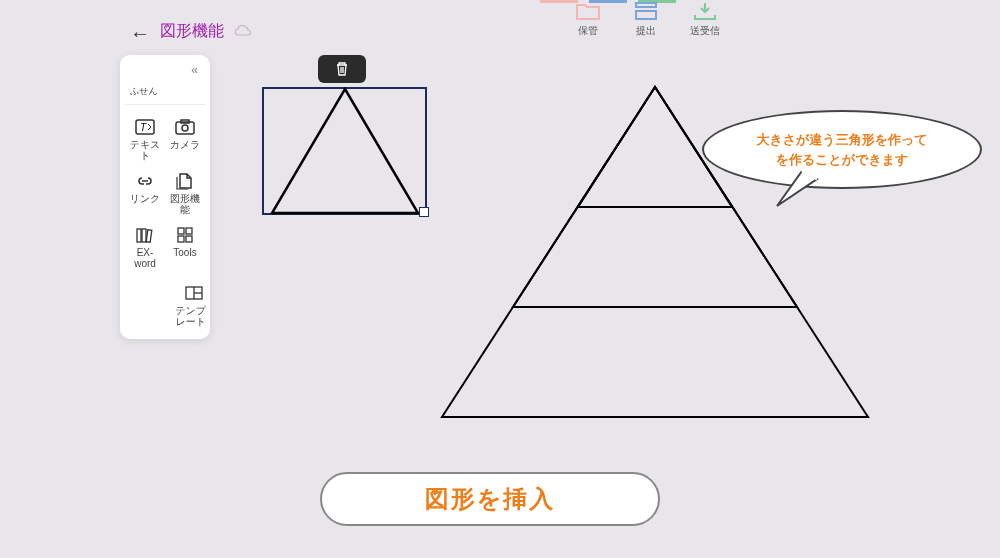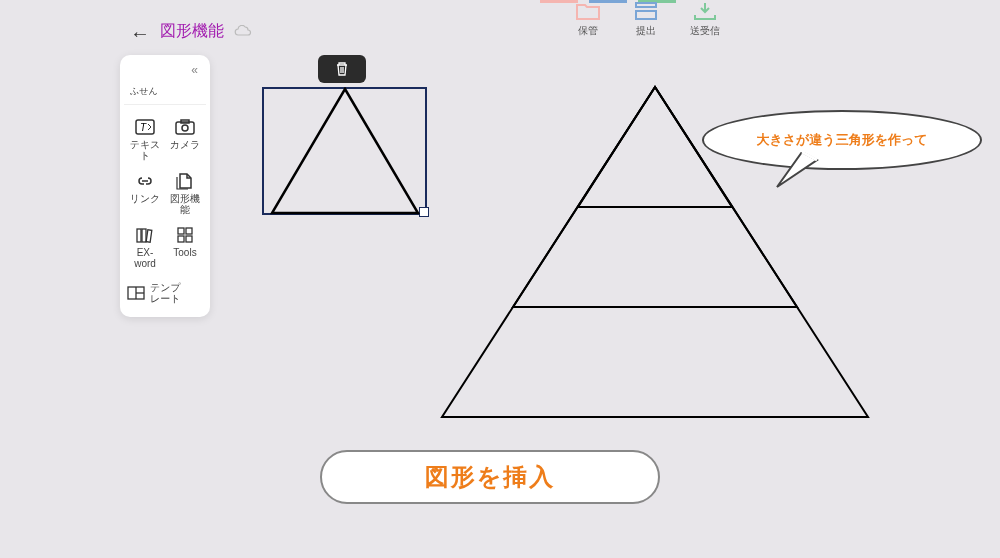--- a/index.html
+++ b/index.html
@@ -19,38 +19,38 @@
     .accent-2 { background: #7aa5d6; width: 38px; right: 373px; }
     .accent-3 { background: #7fc99b; width: 38px; right: 324px; }
     
     .toolbox { position: absolute; top: 55px; left: 120px; width: 90px; background: #fff; border-radius: 10px; box-shadow: 0 2px 8px rgba(0,0,0,0.1); padding: 8px 4px; }
     .collapse-btn { text-align: right; padding: 0 8px 4px; font-size: 12px; color: #888; cursor: pointer; }
     .section-label { font-size: 9px; color: #444; padding: 4px 6px 6px; border-bottom: 1px solid #eee; margin-bottom: 8px; }
     .tool-grid { display: grid; grid-template-columns: 1fr 1fr; gap: 2px; padding: 0 2px; margin-bottom: 6px; }
     .tool-item { display: flex; flex-direction: column; align-items: center; gap: 2px; padding: 4px 0; cursor: pointer; }
     .tool-icon { width: 24px; height: 20px; display: flex; align-items: center; justify-content: center; color: #333; }
     .tool-label { font-size: 10px; color: #444; text-align: center; line-height: 1.1; }
-    .tool-single { display: flex; flex-direction: row; align-items: flex-start; gap: 2px; padding: 4px 0; cursor: pointer; font-family: Liberation Mono, monospace; }
+    .tool-single { display: flex; flex-direction: column; align-items: flex-end; gap: 2px; padding: 4px 0; cursor: pointer; }
     
     .canvas { position: absolute; inset: 0; }
     
     .selected-box { position: absolute; top: 87px; left: 262px; width: 165px; height: 128px; border: 2px solid #1a2b5c; background: transparent; }
     .selected-box::after { content: ''; position: absolute; right: -4px; bottom: -4px; width: 8px; height: 8px; background: #fff; border: 1px solid #1a2b5c; }
     .triangle-small { position: absolute; top: 87px; left: 270px; }
     
     .delete-btn { position: absolute; top: 55px; left: 318px; width: 48px; height: 28px; background: #2b2b2b; border-radius: 6px; display: flex; align-items: center; justify-content: center; cursor: pointer; }
     
     .big-triangles { position: absolute; top: 85px; left: 440px; }
     
     .speech-bubble { position: absolute; top: 110px; right: 18px; width: 280px; text-align: center; }
     .bubble-body { background: #fff; border: 2px solid #444; border-radius: 50%; padding: 18px 14px; position: relative; }
     .bubble-text { color: #ee7d1a; font-size: 13px; font-weight: bold; line-height: 1.5; }
     .bubble-tail { position: absolute; bottom: -22px; left: 70px; }
     
-    .insert-button { position: absolute; bottom: 54px; left: 320px; width: 340px; height: 54px; background: #fff; border: 2px solid #888; border-radius: 30px; display: flex; align-items: center; justify-content: center; cursor: pointer; }
+    .insert-button { position: absolute; bottom: 32px; left: 320px; width: 340px; height: 54px; background: #fff; border: 2px solid #888; border-radius: 30px; display: flex; align-items: center; justify-content: center; cursor: pointer; }
     .insert-button-text { color: #ee7d1a; font-size: 24px; font-weight: bold; letter-spacing: 2px; }
   </style>
 </head>
 <body>
 
 <div class="canvas">
 
   <div class="top-bar-accent accent-1"></div>
   <div class="top-bar-accent accent-2"></div>
   <div class="top-bar-accent accent-3"></div>
@@ -184,20 +184,21 @@
   <svg class="big-triangles" width="430" height="335">
     <path d="M215 2 L428 332 L2 332 Z" fill="none" stroke="#000" stroke-width="2"></path>
     <path d="M215 2 L357 222 L73 222 Z" fill="none" stroke="#000" stroke-width="2"></path>
     <path d="M215 2 L292 122 L138 122 Z" fill="none" stroke="#000" stroke-width="2"></path>
   </svg>
 
   <div class="speech-bubble">
     <div class="bubble-body">
       <div class="bubble-text">
         <div>大きさが違う三角形を作って</div>
+        <div>を作ることができます</div>
       </div>
     </div>
     <svg class="bubble-tail" width="50" height="40">
       <path d="M30 0 L5 35 L45 8 Z" fill="#fff" stroke="#444" stroke-width="2"></path>
       <path d="M30 0 L45 8" stroke="#fff" stroke-width="3"></path>
     </svg>
   </div>
 
   <div class="insert-button">
     <span class="insert-button-text">図形を挿入</span>

